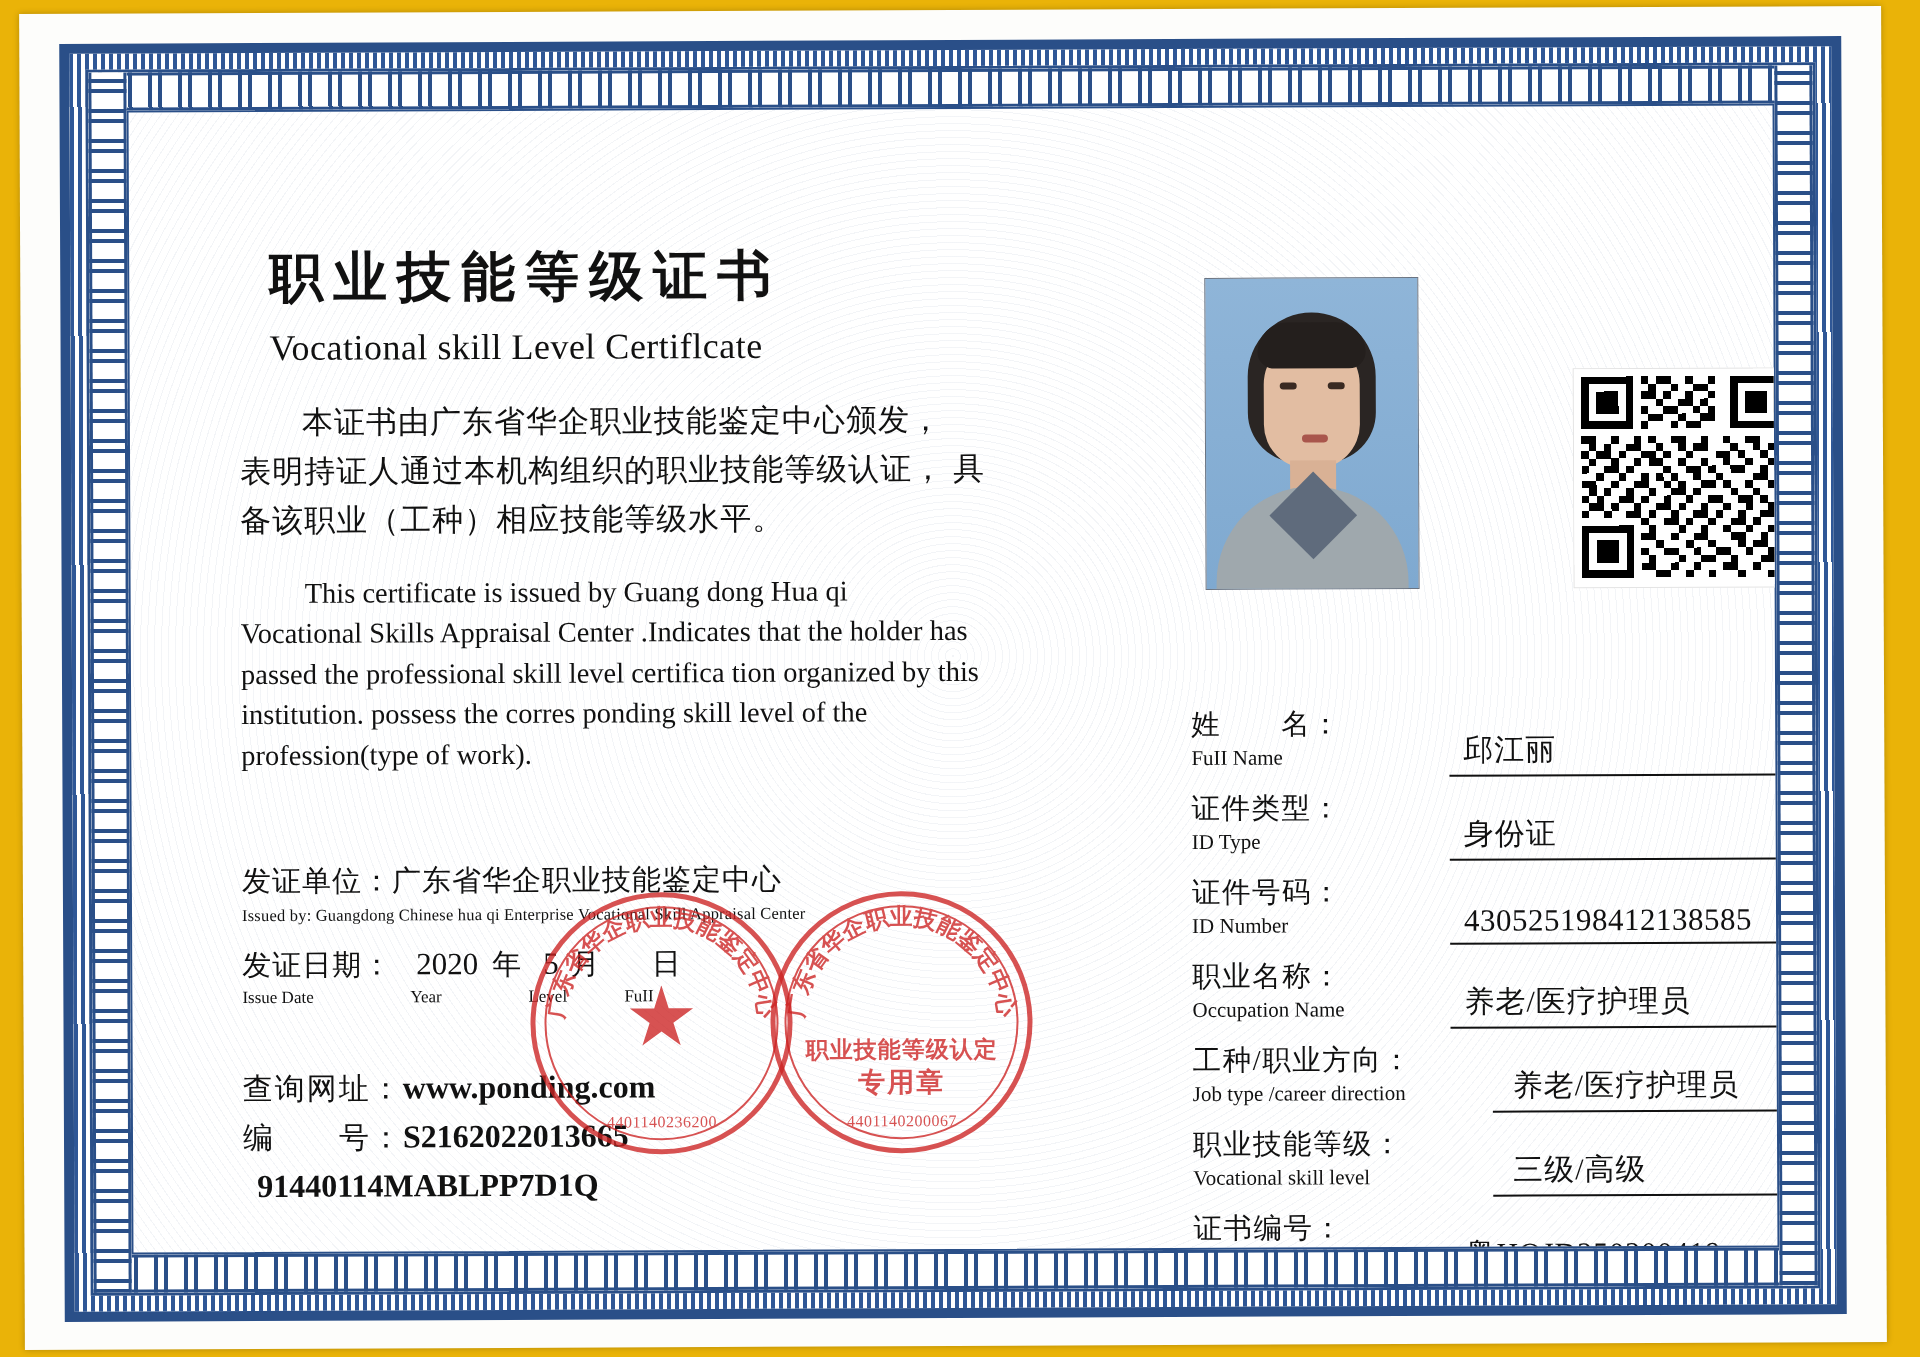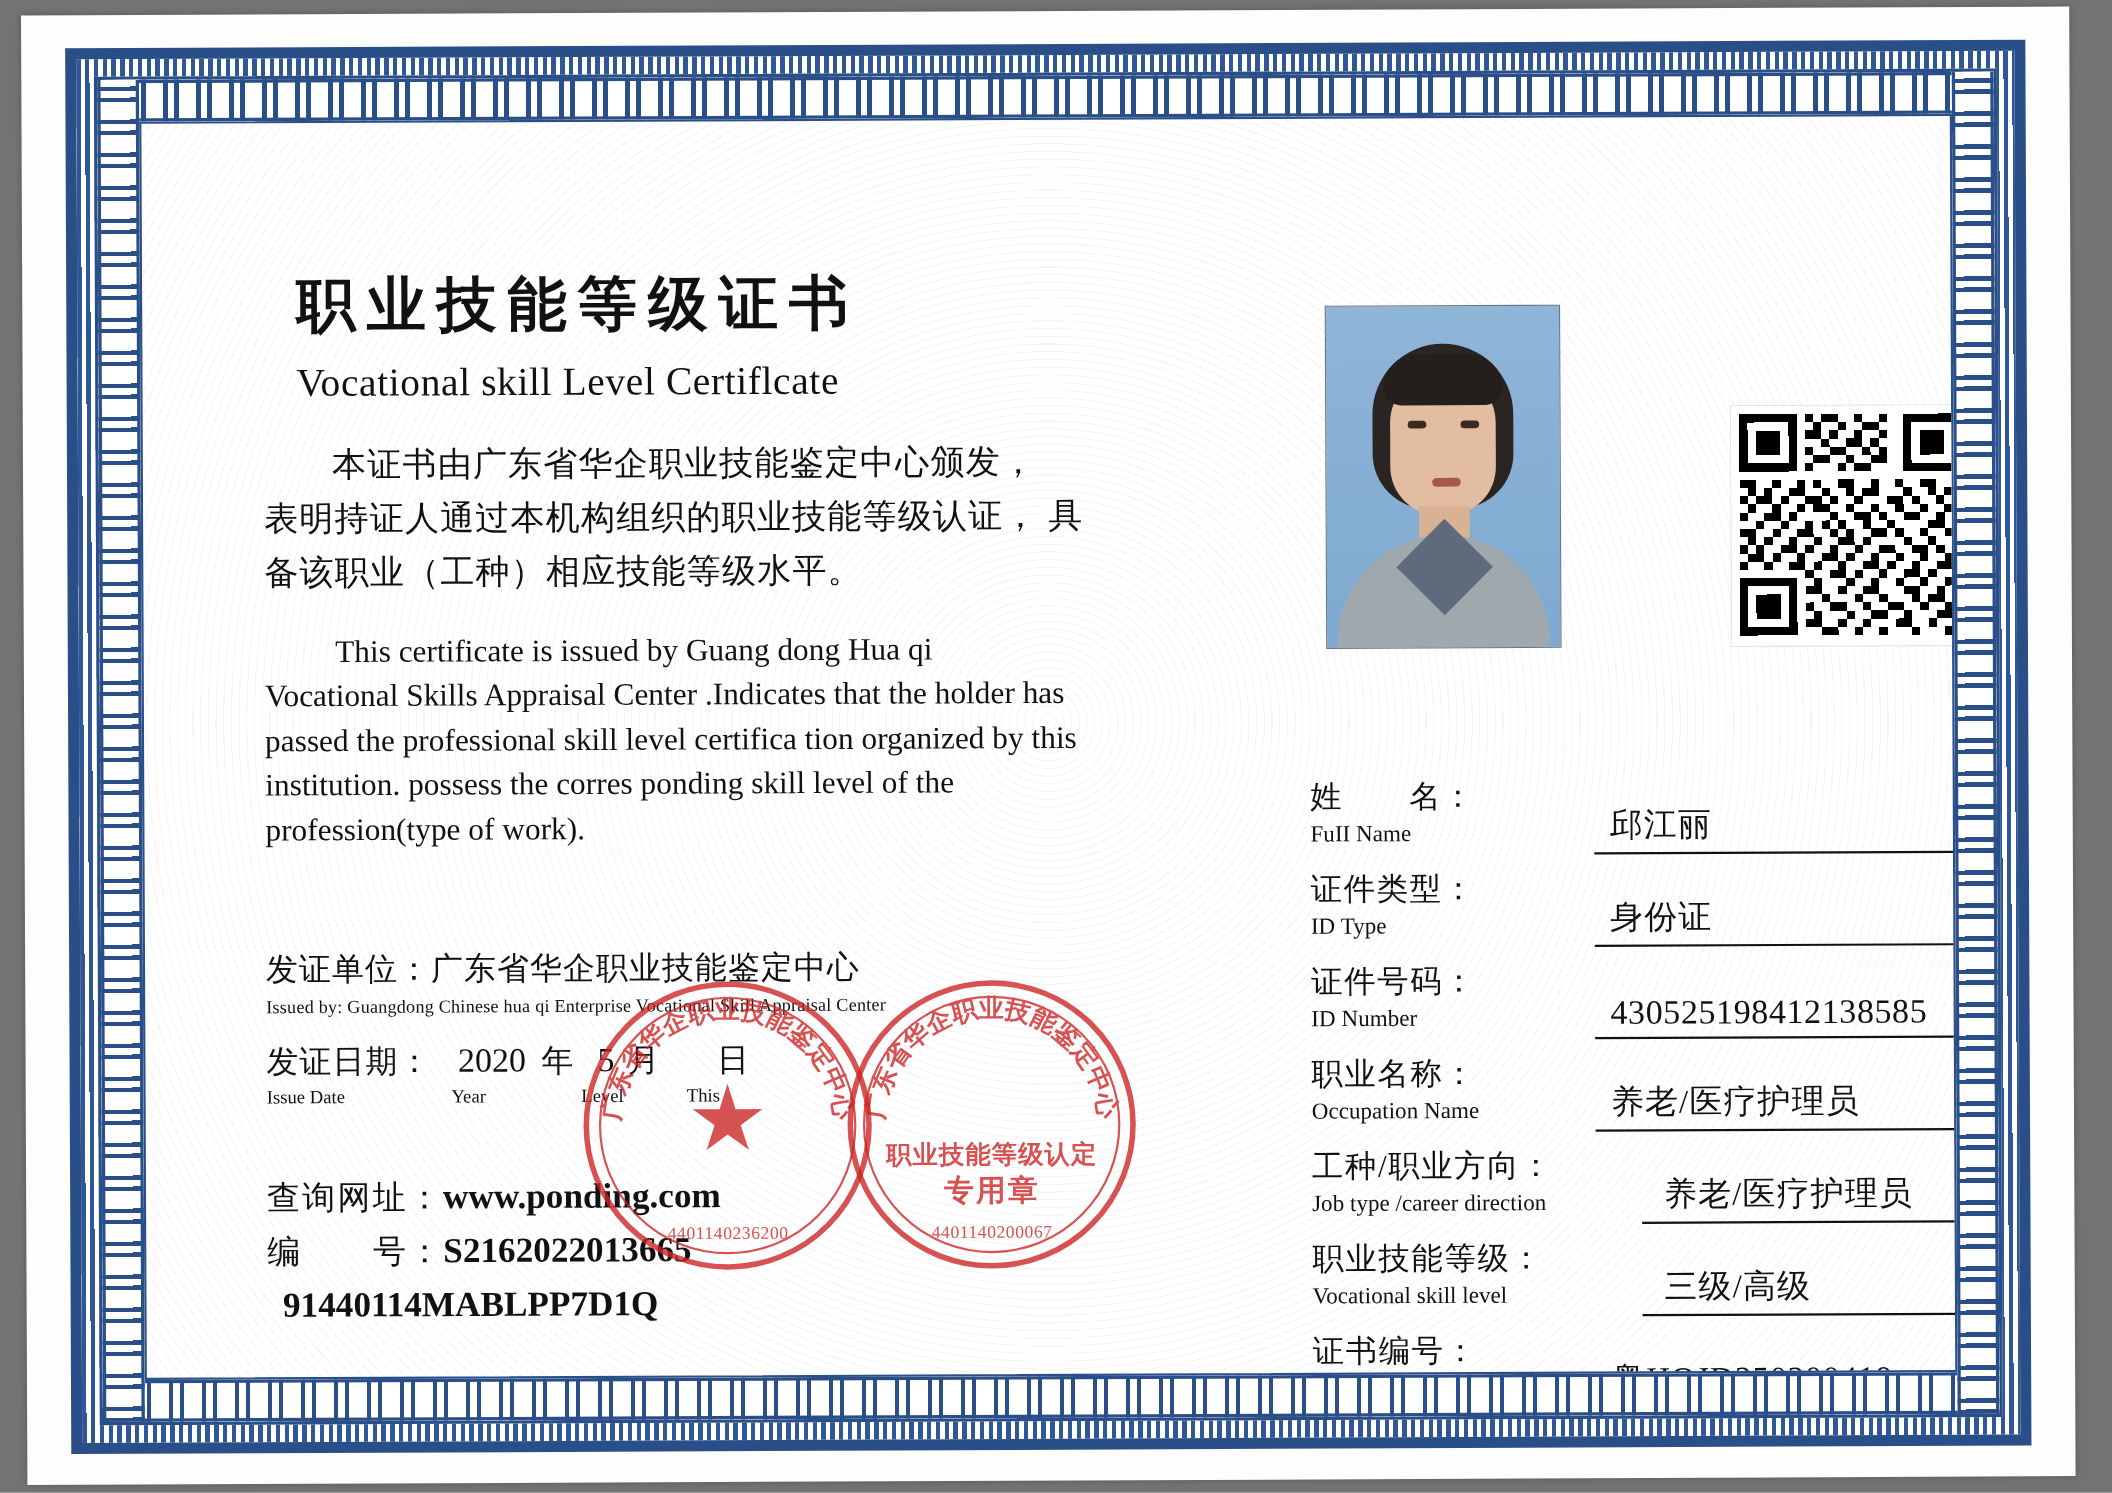--- a/index.html
+++ b/index.html
@@ -5,21 +5,21 @@
   html, body {
     margin: 0;
     padding: 0;
     background: #c9ccce;
     font-family: "Liberation Serif", serif;
   }
   #page {
     position: relative;
     width: 1920px;
     height: 1357px;
-    background: #737373;
+    background: #eab308;
     overflow: hidden;
   }
   
   .paper {
     position: absolute;
     left: 22px;
     top: 10px;
     width: 1862px;
     height: 1336px;
     background: #fdfdfb;
@@ -391,21 +391,21 @@
                 <span class="year-val">2020</span>
                 <span>年</span>
                 <span class="m-val">5</span>
                 <span>月</span>
                 <span style="margin-left:52px">日</span>
               </div>
               <div class="date-sub">
                 <span style="width:168px">Issue Date</span>
                 <span style="width:118px">Year</span>
                 <span style="width:96px">Level</span>
-                <span>This</span>
+                <span>FuII</span>
               </div>
             </div>
 
             <div class="bottom-info">
               <div class="bi-row">
                 <span class="k">查询网址：</span>
                 <span class="v">www.ponding.com</span>
               </div>
               <div class="bi-row">
                 <span class="k">编　　号：</span>

